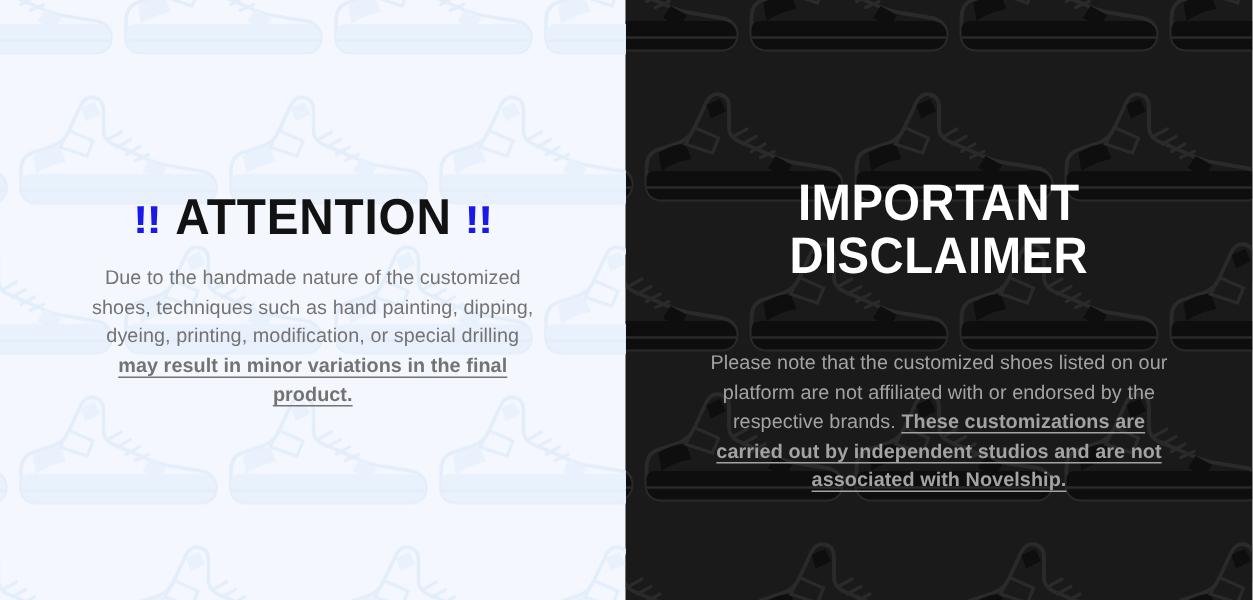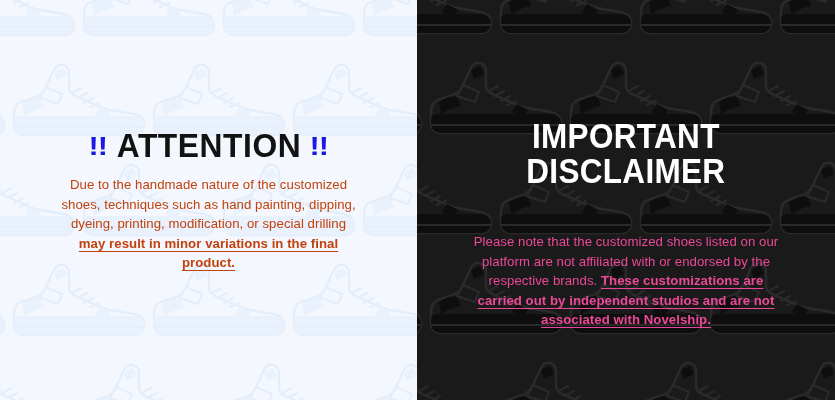--- a/index.html
+++ b/index.html
@@ -76,21 +76,21 @@
     transform: scaleX(1.06) scaleY(1.12);
     transform-origin: center;
     display: inline-block;
   }
 
   .body-light {
     margin: 14px 0 0 0;
     font-family: "Liberation Sans", sans-serif;
     font-size: 13.2px;
     line-height: 19.5px;
-    color: #c2410c;
+    color: #737373;
     max-width: 300px;
     letter-spacing: 0.05px;
   }
   .body-light .emph {
     font-weight: 700;
     text-decoration: underline;
     text-underline-offset: 2.5px;
   }
 
   
@@ -115,21 +115,21 @@
   }
   .heading-disclaimer .hl {
     display: block;
   }
 
   .body-dark {
     margin: 27px 0 0 0;
     font-family: "Liberation Sans", sans-serif;
     font-size: 13.2px;
     line-height: 19.5px;
-    color: #ec4899;
+    color: #a3a3a3;
     max-width: 318px;
     letter-spacing: 0.05px;
   }
   .body-dark .emph {
     font-weight: 700;
     text-decoration: underline;
     text-underline-offset: 2.5px;
   }
 </style>
 </head>

